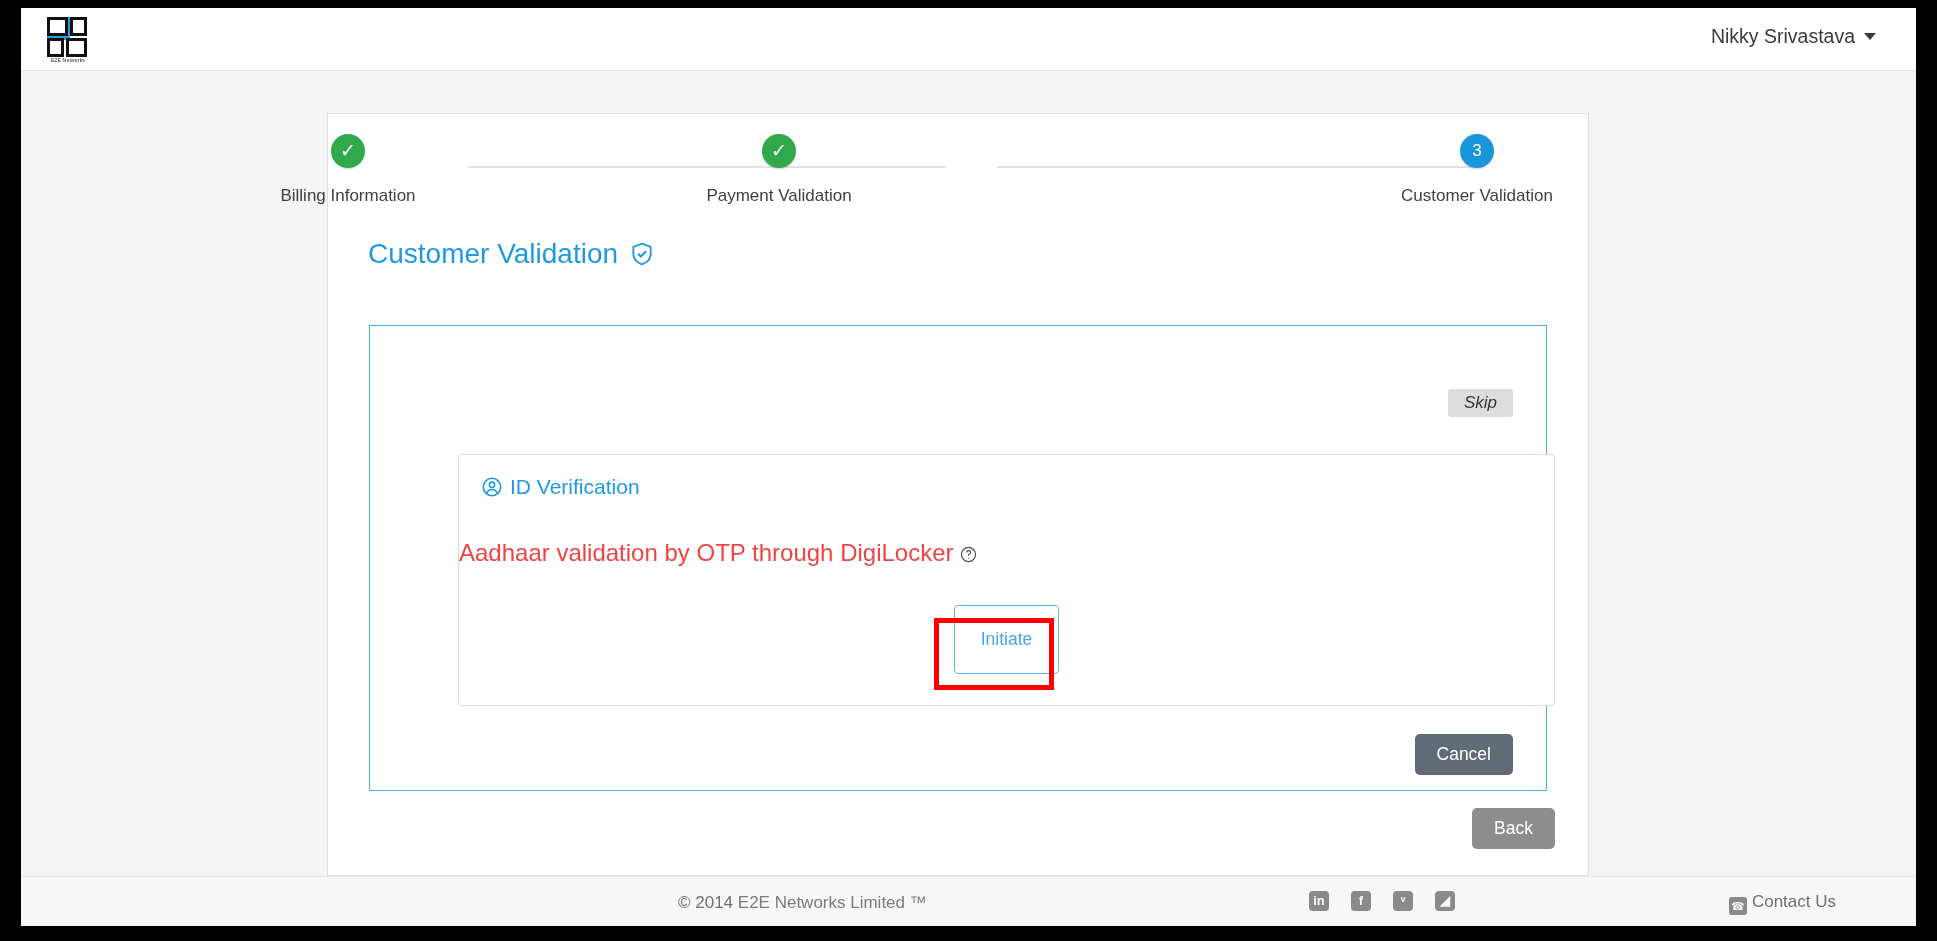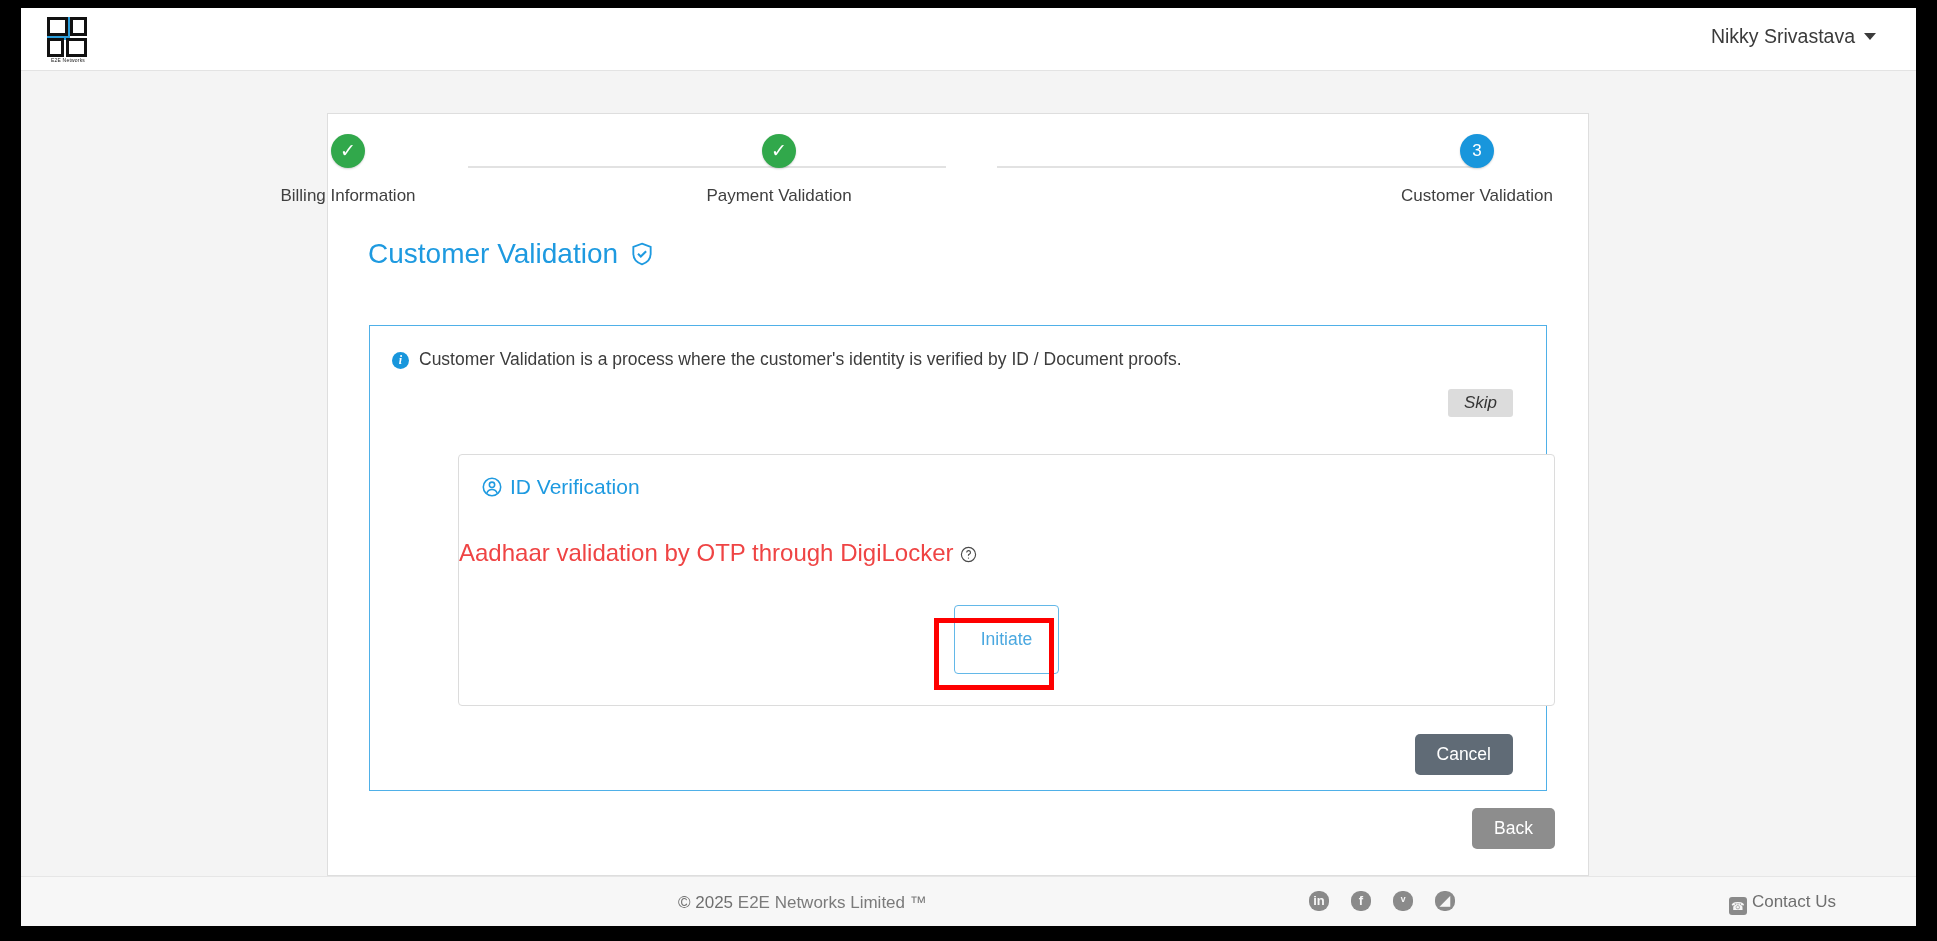--- a/index.html
+++ b/index.html
@@ -356,21 +356,21 @@
   .social {
     position: absolute;
     left: 1288px;
     top: 14px;
     display: flex;
     gap: 22px;
   }
   .social-icon {
     width: 20px; height: 20px;
     background: #8a8a8a;
-    border-radius: 9px;
+    border-radius: 4px;
     color: #f7f7f7;
     font-size: 13px;
     line-height: 20px;
     text-align: center;
     cursor: pointer;
     font-family: "Liberation Sans", sans-serif;
     font-weight: bold;
     display: block;
   }
   .contact {
@@ -446,23 +446,20 @@
 
     <div class="section-title">
       <span>Customer Validation</span><span class="shield-icon"><svg width="26" height="26" viewBox="0 0 24 24" fill="none" stroke="#1e9ae0" stroke-width="1.7">
             <path d="M12 2.5 20 5.5v6c0 5-3.6 8.6-8 10-4.4-1.4-8-5-8-10v-6z"></path>
             <path d="M8.3 11.8l2.6 2.6 4.9-4.9" stroke-width="1.9"></path>
           </svg></span>
     </div>
 
     <div class="blue-panel">
 
-      <div class="info-row">
-        <span class="info-icon">i</span><span>Customer Validation is a process where the customer's identity is verified by ID / Document proofs.</span>
-      </div>
 
       <button class="skip-btn">Skip</button>
 
       <div class="verify-box">
         <div class="verify-title">
           <span class="user-circle-icon"><svg width="22" height="22" viewBox="0 0 24 24" fill="none" stroke="#1e9ae0" stroke-width="1.7">
                 <circle cx="12" cy="12" r="9.5"></circle>
                 <circle cx="12" cy="9.6" r="2.9"></circle>
                 <path d="M6.4 18.6c1-2.6 3-3.8 5.6-3.8s4.6 1.2 5.6 3.8"></path>
               </svg></span><span>ID Verification</span>
@@ -486,21 +483,21 @@
 
     <button class="back-btn">Back</button>
   </div>
 
   <div class="red-highlight"></div>
 
   <div class="footer">
     <a class="footer-legal">Legal</a>
 
     <div class="footer-copy">
-      <span>© 2025 </span><span class="brand">E2E Networks Limited ™</span>
+      <span>© 2014 </span><span class="brand">E2E Networks Limited ™</span>
     </div>
 
     <div class="social">
       <span class="social-icon">in</span>
       <span class="social-icon">f</span>
       <span class="social-icon">ᵛ</span>
       <span class="social-icon">◢</span>
     </div>
 
     <div class="contact">

